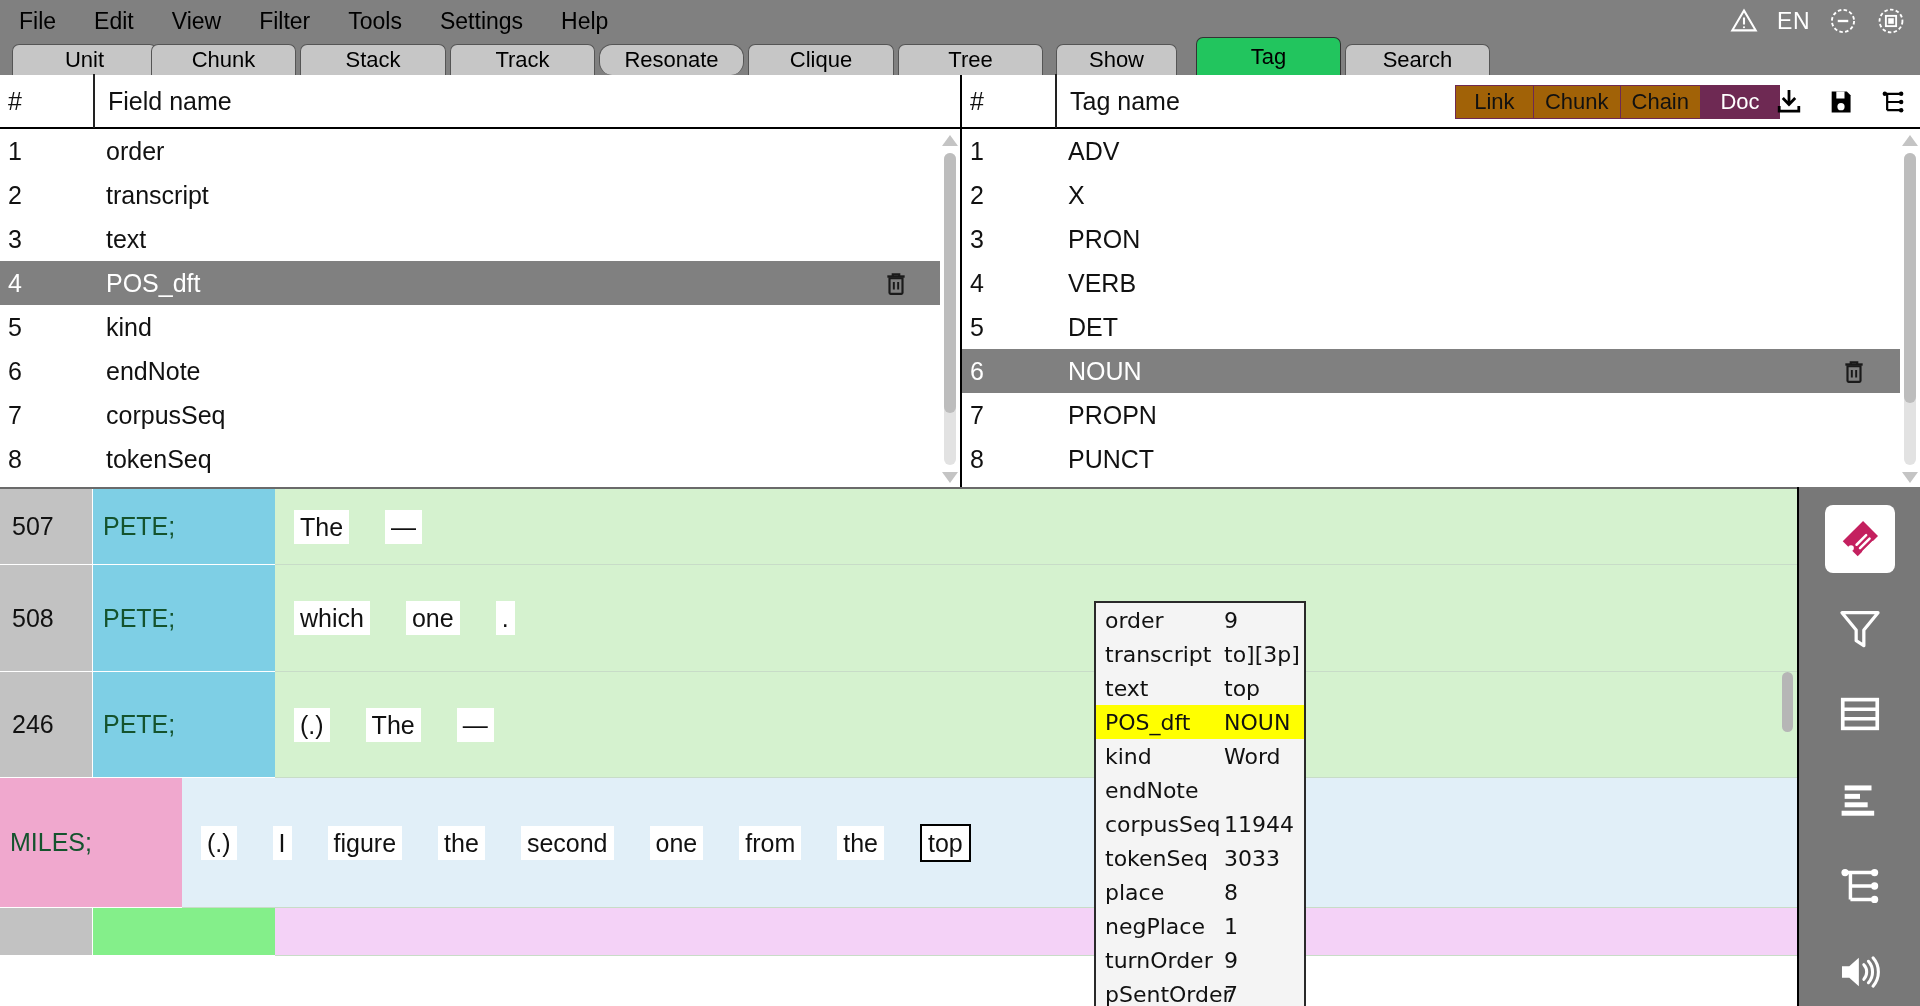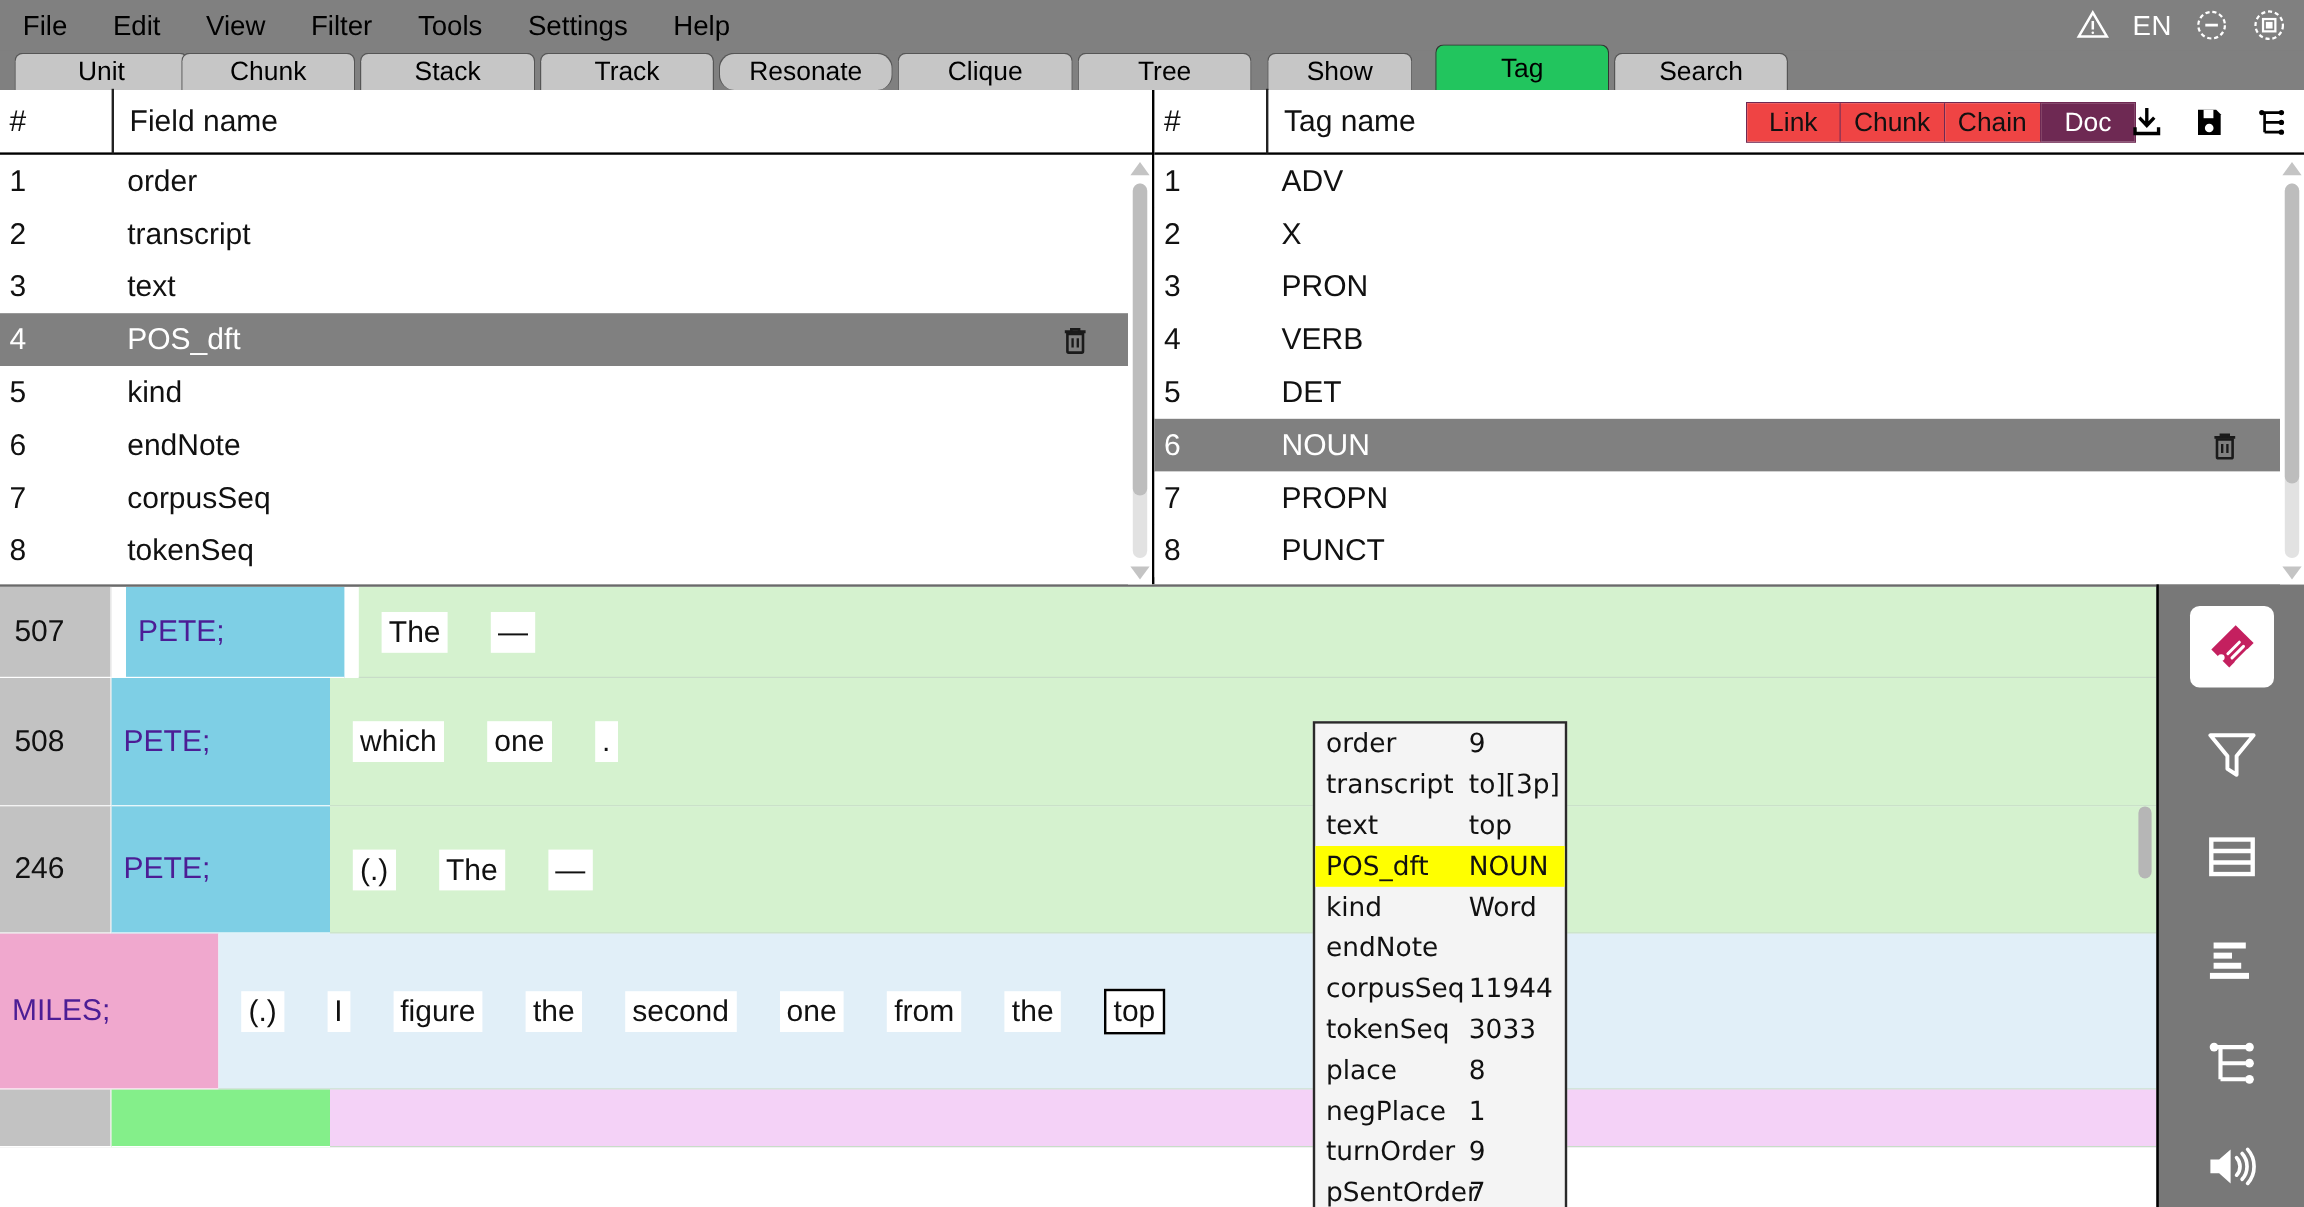--- a/index.html
+++ b/index.html
@@ -103,21 +103,21 @@
   .arr.dn{ bottom:4px; border-top:11px solid #c4c4c4; }
 
   
   .toggles{
     position:absolute; right:140px; top:10px; height:34px;
     display:flex; border:1px solid #6e2953;
   }
   .tg{
     height:32px; min-width:78px; padding:0 11px;
     display:flex; align-items:center; justify-content:center;
-    font-size:22px; color:#111; background:#ef4444;
+    font-size:22px; color:#111; background:#a16207;
     border-right:1px solid #6e2953; cursor:pointer;
   }
   .tg:last-child{ border-right:none; }
   .tg.on{ background:#6e2953; color:#fff; }
   .head-icons{
     position:absolute; right:12px; top:9px; height:36px;
     display:flex; align-items:center; gap:22px;
   }
   .hicon{ width:30px; height:30px; display:flex; align-items:center; justify-content:center; }
 
@@ -127,21 +127,21 @@
     background:#fff; overflow:hidden;
     border-top:2px solid #6a6a6a;
   }
   .grow{ position:relative; display:flex; width:1797px; }
   .c-num{
     width:93px; background:#c2c2c2; color:#111; font-size:25px;
     display:flex; align-items:center; padding-left:12px;
     border-bottom:1px solid #fff; border-right:1px solid #fff;
   }
   .c-spk{
-    width:182px; font-size:25px; color:#4c1d95;
+    width:182px; font-size:25px; color:#14532d;
     display:flex; align-items:center; padding-left:10px;
     border-bottom:1px solid #fff;
   }
   .c-txt{
     flex:1; display:flex; align-items:center; padding-left:19px;
     border-bottom:1px solid #c8dcc8; position:relative;
   }
   .tok{
     background:#fff; color:#111; font-size:25px;
     padding:2px 6px; margin-right:36px; white-space:nowrap;
@@ -393,21 +393,21 @@
       <div class="pscroll">
         <div class="arr up"></div>
         <div class="track"></div>
         <div class="thumb" style="top:22px;height:250px;"></div>
         <div class="arr dn"></div>
       </div>
     </div>
   </div>
 
   <div class="grid" id="grid">
-      <div class="grow" style="height: 76px; gap: 12px;">
+      <div class="grow" style="height: 76px;">
         <div class="c-num" style="height: 76px;">507</div>
         <div class="c-spk" style="height: 76px; background: rgb(126, 207, 229);">PETE;</div>
         <div class="c-txt" style="height: 76px; background: rgb(213, 242, 207);">
           <span class="tok">The</span>
           <span class="tok">—</span>
         </div>
       </div>
       <div class="grow" style="height: 107px;">
         <div class="c-num" style="height: 107px;">508</div>
         <div class="c-spk" style="height: 107px; background: rgb(126, 207, 229);">PETE;</div>

